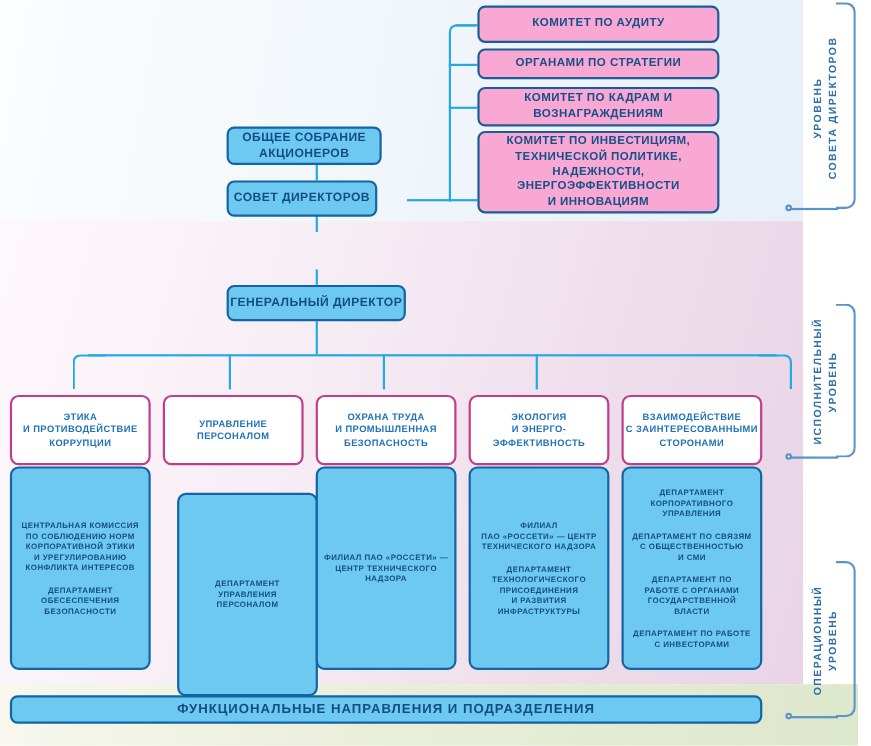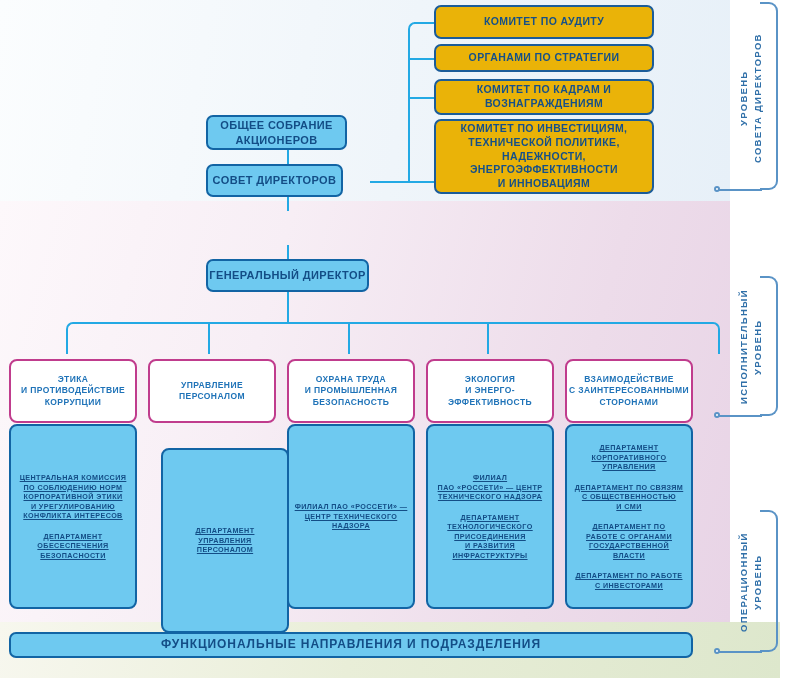--- a/index.html
+++ b/index.html
@@ -45,21 +45,21 @@
   }
 
   .box-blue {
     background: #6ec9f0;
     border: 2px solid #1264a4;
     color: #134d86;
     font-weight: bold;
   }
 
   .box-committee {
-    background: #eab308;
+    background: #f9a8d4;
     border: 2px solid #1b5c99;
     color: #155089;
     font-weight: bold;
   }
 
   .box-pink {
     background: #ffffff;
     border: 2px solid #c03c8d;
     color: #1f73b8;
     font-weight: bold;
@@ -67,21 +67,20 @@
   }
 
   .box-ops {
     background: #6ec9f0;
     border: 2px solid #1264a4;
     color: #134d86;
     font-weight: bold;
     border-radius: 8px;
     align-items: center;
     padding: 6px 5px;
-    text-decoration: underline;
   }
 
   .ops-inner { display: block; width: 100%; }
   .ops-group { display: block; }
   .ops-group + .ops-group { margin-top: 11px; }
 
   
   .line { position: absolute; background: #23a9e4; }
   .line-v { width: 2px; }
   .line-h { height: 2px; }

